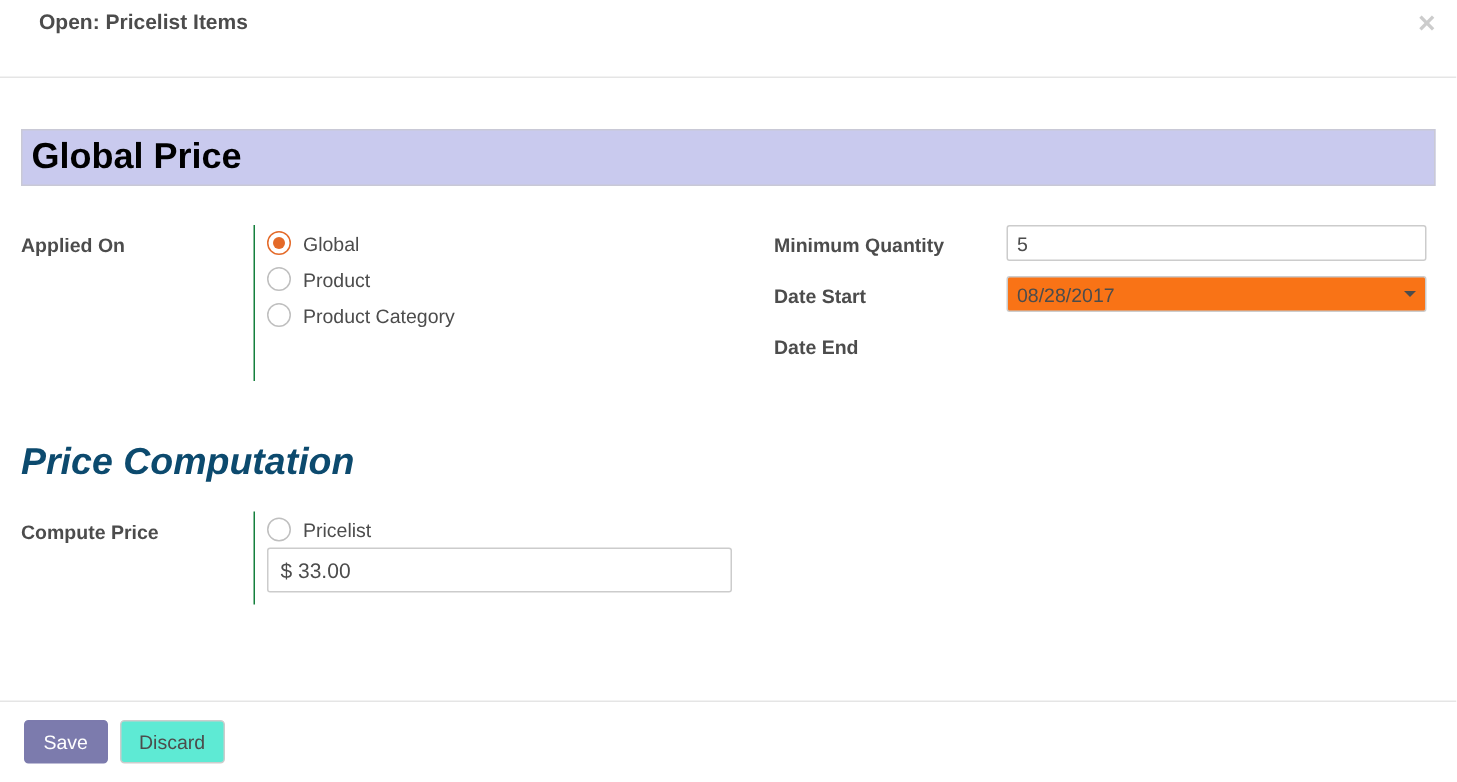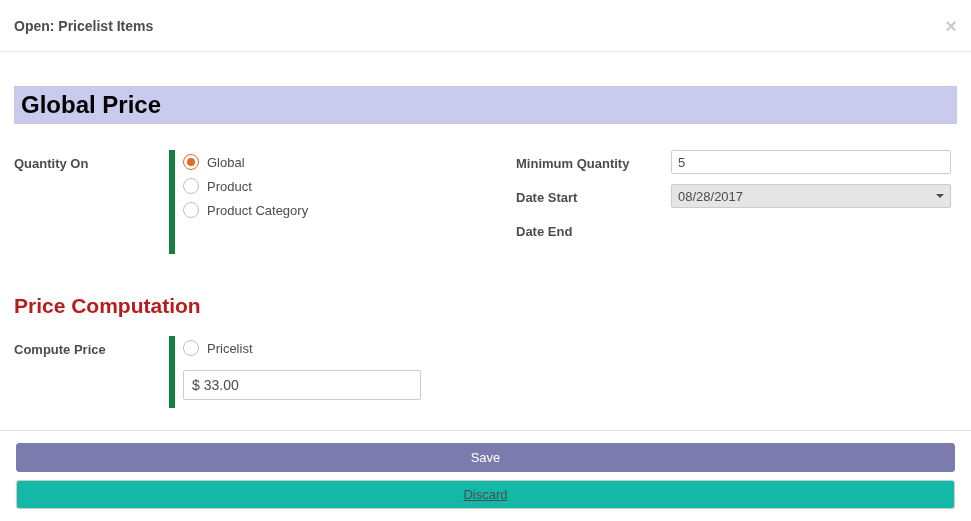--- a/index.html
+++ b/index.html
@@ -11,22 +11,22 @@
     background: #fff;
     width: 971px;
     height: 521px;
     position: relative;
   }
 
   
   .dialog-header {
     display: flex;
     justify-content: space-between;
-    align-items: center;
-    padding: 6px 14px 6px 14px;
+    align-items: flex-start;
+    padding: 6px 14px 6px 26px;
     border-bottom: 1px solid #e5e5e5;
     height: 52px;
   }
   .dialog-title {
     font-weight: 700;
     font-size: 14px;
     color: #4c4c4c;
   }
   .close-x {
     font-size: 20px;
@@ -63,21 +63,21 @@
     width: 155px;
     padding-top: 2px;
   }
   .label-col-r {
     width: 155px;
     padding-top: 2px;
     margin-left: 32px;
   }
   .value-col {
     flex: 1;
-    border-left: 6px solid #15803d;
+    border-left: 1px solid #15803d;
     padding-left: 8px;
     padding-bottom: 8px;
     position: relative;
   }
 
   .field-label {
     font-weight: 700;
     color: #4c4c4c;
     height: 34px;
     display: flex;
@@ -130,98 +130,96 @@
     border: 1px solid #ccc;
     border-radius: 2px;
     padding: 2px 6px;
     font-size: 13px;
     color: #4c4c4c;
     margin-bottom: 10px;
     display: flex;
     align-items: center;
     justify-content: space-between;
     cursor: pointer;
-    background: #e5e5e5;
+    background: #f97316;
   }
   .caret-down {
     width: 0; height: 0;
     border-left: 4px solid transparent;
     border-right: 4px solid transparent;
     border-top: 4px solid #4c4c4c;
   }
 
   
   .section-heading {
-    color: #b91c1c;
-    font-size: 21px;
+    color: #0c4a6e;
+    font-size: 25px;
     font-weight: 700;
     margin: 40px 0 18px 0;
+    font-style: italic;
   }
 
   
   .compute-block { display: flex; }
   .price-input {
-    width: 238px;
+    width: 310px;
     height: 30px;
     border: 1px solid #ccc;
     border-radius: 2px;
     padding: 4px 8px;
     font-size: 14px;
     color: #4c4c4c;
-    margin-top: 10px;
   }
 
   
   .footer {
     position: absolute;
     bottom: 0; left: 0; right: 0;
     border-top: 1px solid #e5e5e5;
     padding: 12px 16px;
     display: flex;
     gap: 8px;
-    flex-direction: column;
   }
   .btn {
     padding: 6px 12px;
     border-radius: 3px;
     font-size: 13px;
     cursor: pointer;
     border: 1px solid transparent;
   }
   .btn-primary {
     background: #7c7bad;
     color: #fff;
     border-color: #7c7bad;
   }
   .btn-default {
-    background: #14b8a6;
+    background: #5eead4;
     color: #4c4c4c;
     border-color: #ccc;
-    text-decoration: underline;
   }
 </style>
 </head>
 <body>
 
 <div class="dialog-header">
   <div class="dialog-title">Open: Pricelist Items</div>
   <div class="close-x">×</div>
 </div>
 
 <div class="content">
 
   
   <input class="name-field" type="text" value="Global Price" style="">
 
   
   <div class="cols">
 
     <div class="col-left">
       <div class="label-col">
-        <div class="field-label">Quantity On</div>
+        <div class="field-label">Applied On</div>
       </div>
       <div class="value-col">
         <label class="radio-row">
           <span class="radio selected"></span>
           <span class="radio-label">Global</span>
         </label>
         <label class="radio-row">
           <span class="radio"></span>
           <span class="radio-label">Product</span>
         </label>

